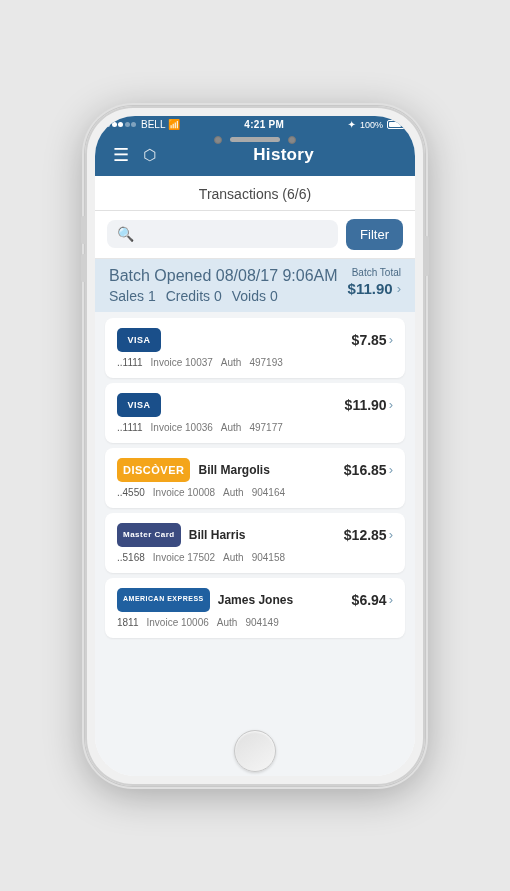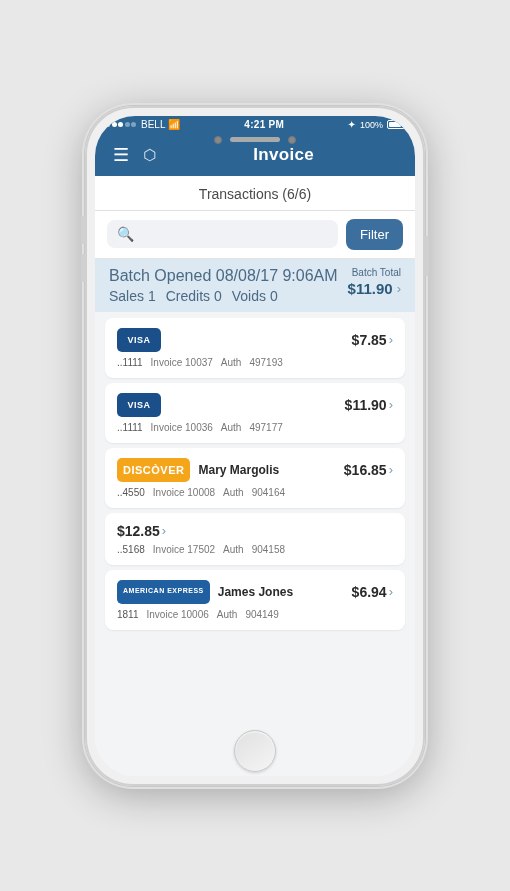--- a/index.html
+++ b/index.html
@@ -492,21 +492,21 @@
           <span>100%</span>
           <div class="battery-icon">
             <div class="battery-fill"></div>
           </div>
         </div>
       </div>
 
       <div class="nav-bar">
         <span class="nav-menu-icon">☰</span>
         <span class="nav-link-icon">⬡</span>
-        <span class="nav-title">Invoice</span>
+        <span class="nav-title">History</span>
       </div>
 
       <div class="content">
 
         <div class="transactions-header">Transactions (6/6)</div>
 
         <div class="search-bar">
           <div class="search-input-wrap">
             <span class="search-icon-glyph">🔍</span>
             <input class="search-input" type="text" style="">
@@ -575,36 +575,41 @@
         <span class="txn-last4">..1111</span>
         <span>Invoice 10036</span>
         <span>Auth</span>
         <span>497177</span>
       </div>
     </div>
             <div class="txn-card">
       <div class="txn-top">
         <div style="display:flex;align-items:center;gap:8px;">
           <span class="card-logo card-discover">DISCÒVER</span>
-          <span class="cardholder-name">Mary Margolis</span>
+          <span class="cardholder-name">Bill Margolis</span>
         </div>
         <div class="txn-amount-row">
           <span class="txn-amount">$16.85</span>
           <span class="chevron">›</span>
         </div>
       </div>
       <div class="txn-bottom">
         <span class="txn-last4">..4550</span>
         <span>Invoice 10008</span>
         <span>Auth</span>
         <span>904164</span>
       </div>
     </div>
             <div class="txn-card">
       <div class="txn-top">
+        <div style="display:flex;align-items:center;gap:8px;">
+          <span class="card-logo card-mastercard">Master
+Card</span>
+          <span class="cardholder-name">Bill Harris</span>
+        </div>
         <div class="txn-amount-row">
           <span class="txn-amount">$12.85</span>
           <span class="chevron">›</span>
         </div>
       </div>
       <div class="txn-bottom">
         <span class="txn-last4">..5168</span>
         <span>Invoice 17502</span>
         <span>Auth</span>
         <span>904158</span>

